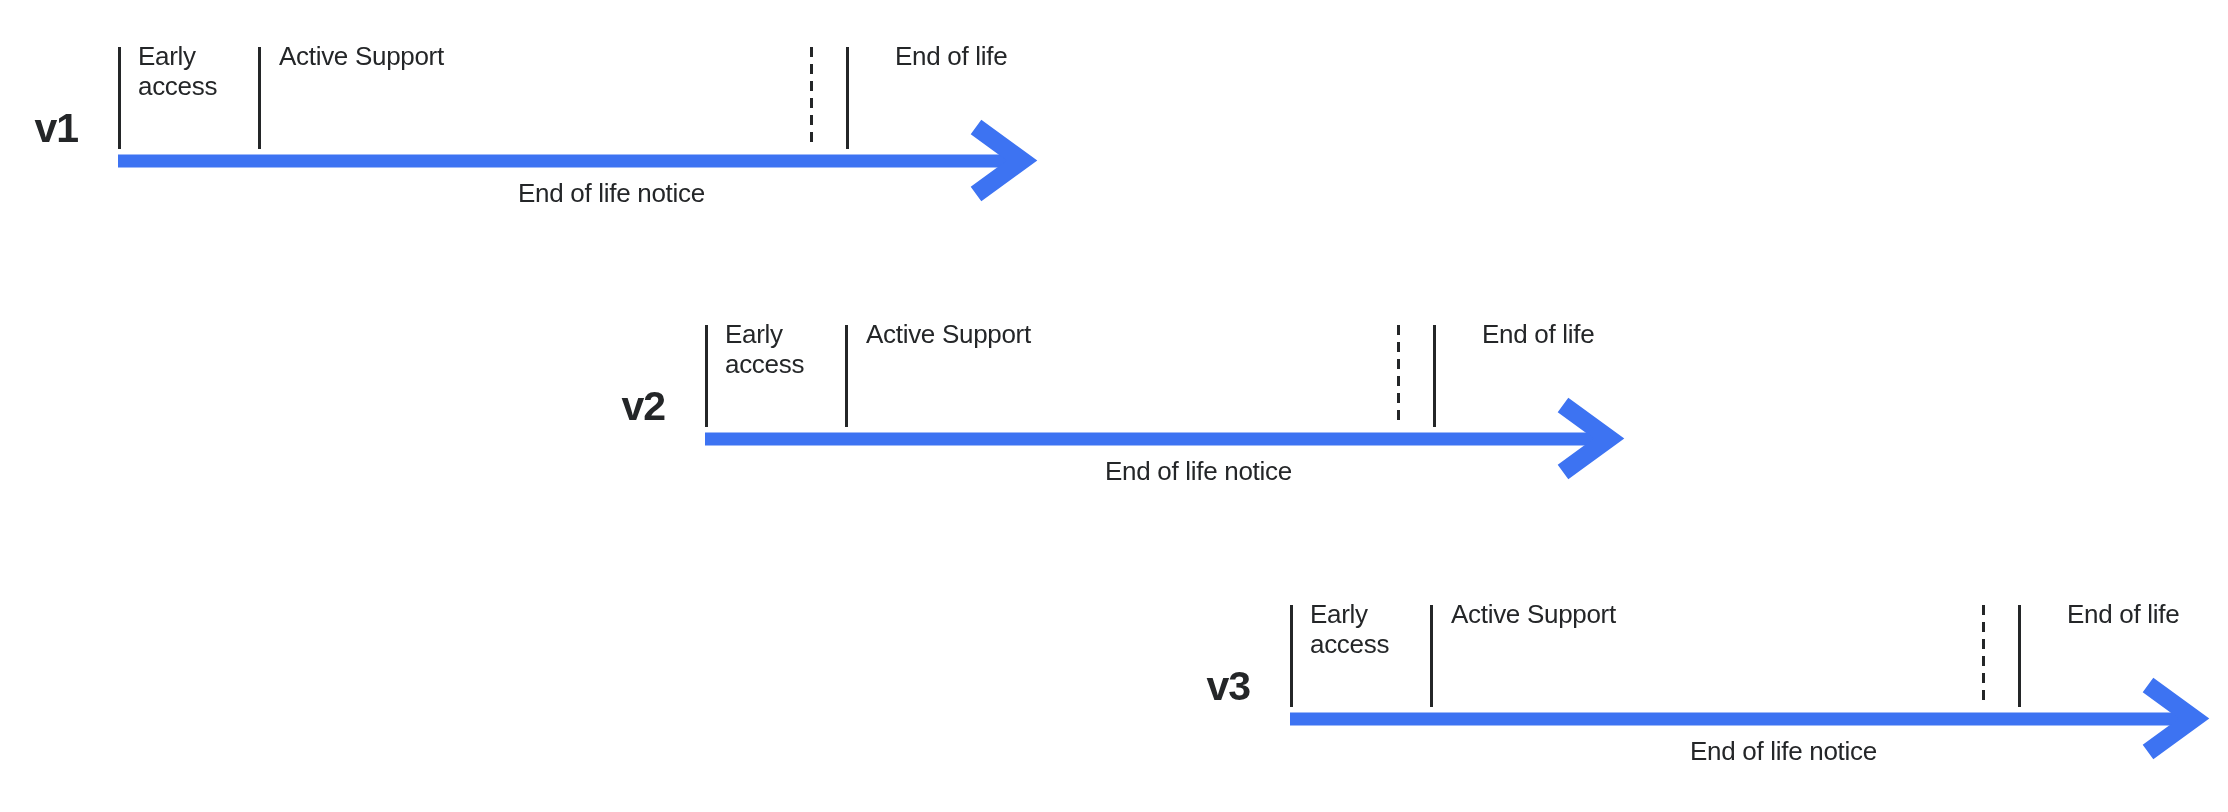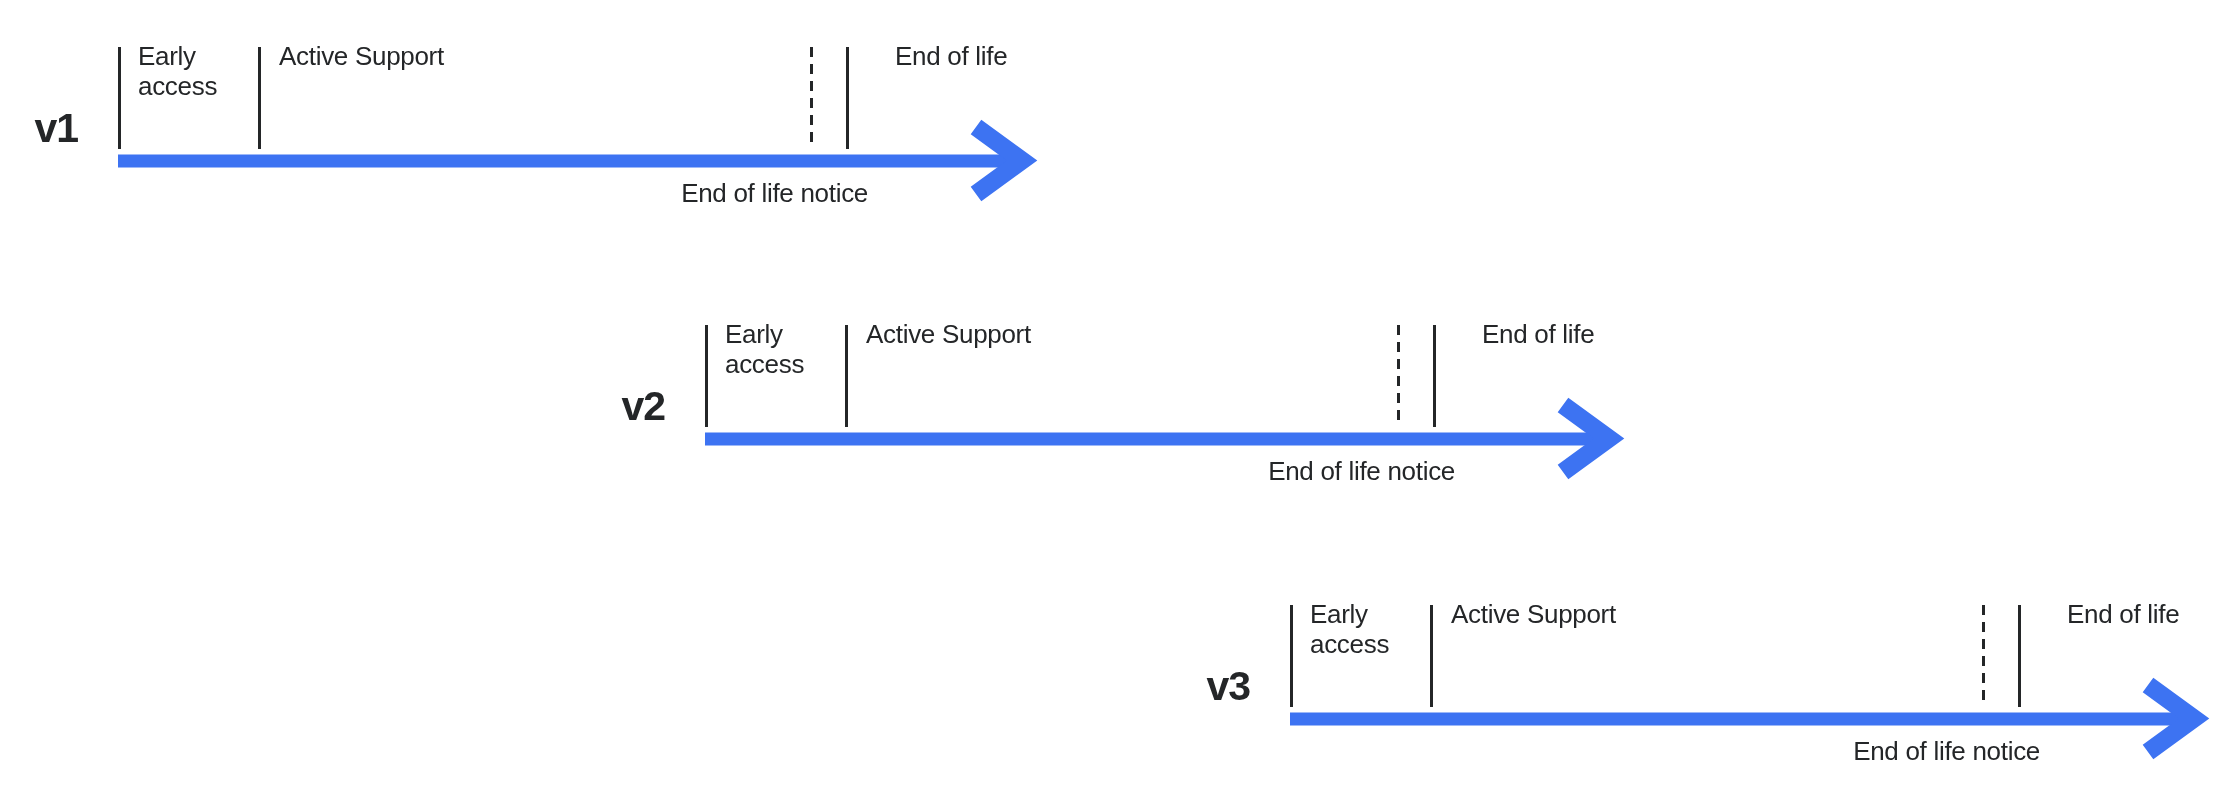--- a/index.html
+++ b/index.html
@@ -54,21 +54,21 @@
     color: var(--text, #242628);
   }
   .plabel.early  { left: 120px; width: 100px; }
   .plabel.active { left: 261px; width: 320px; }
   .plabel.eol    { left: 877px; width: 240px; }
 
   .plabel.notice {
     top: 151px;
     left: 500px;
     width: 350px;
-    text-align: right;
+    text-align: left;
   }
 
   .tick {
     stroke: var(--tick, #242628);
     stroke-width: 3px;
     fill: none;
   }
   .tick.dashed {
     stroke-dasharray: 10 7;
   }

